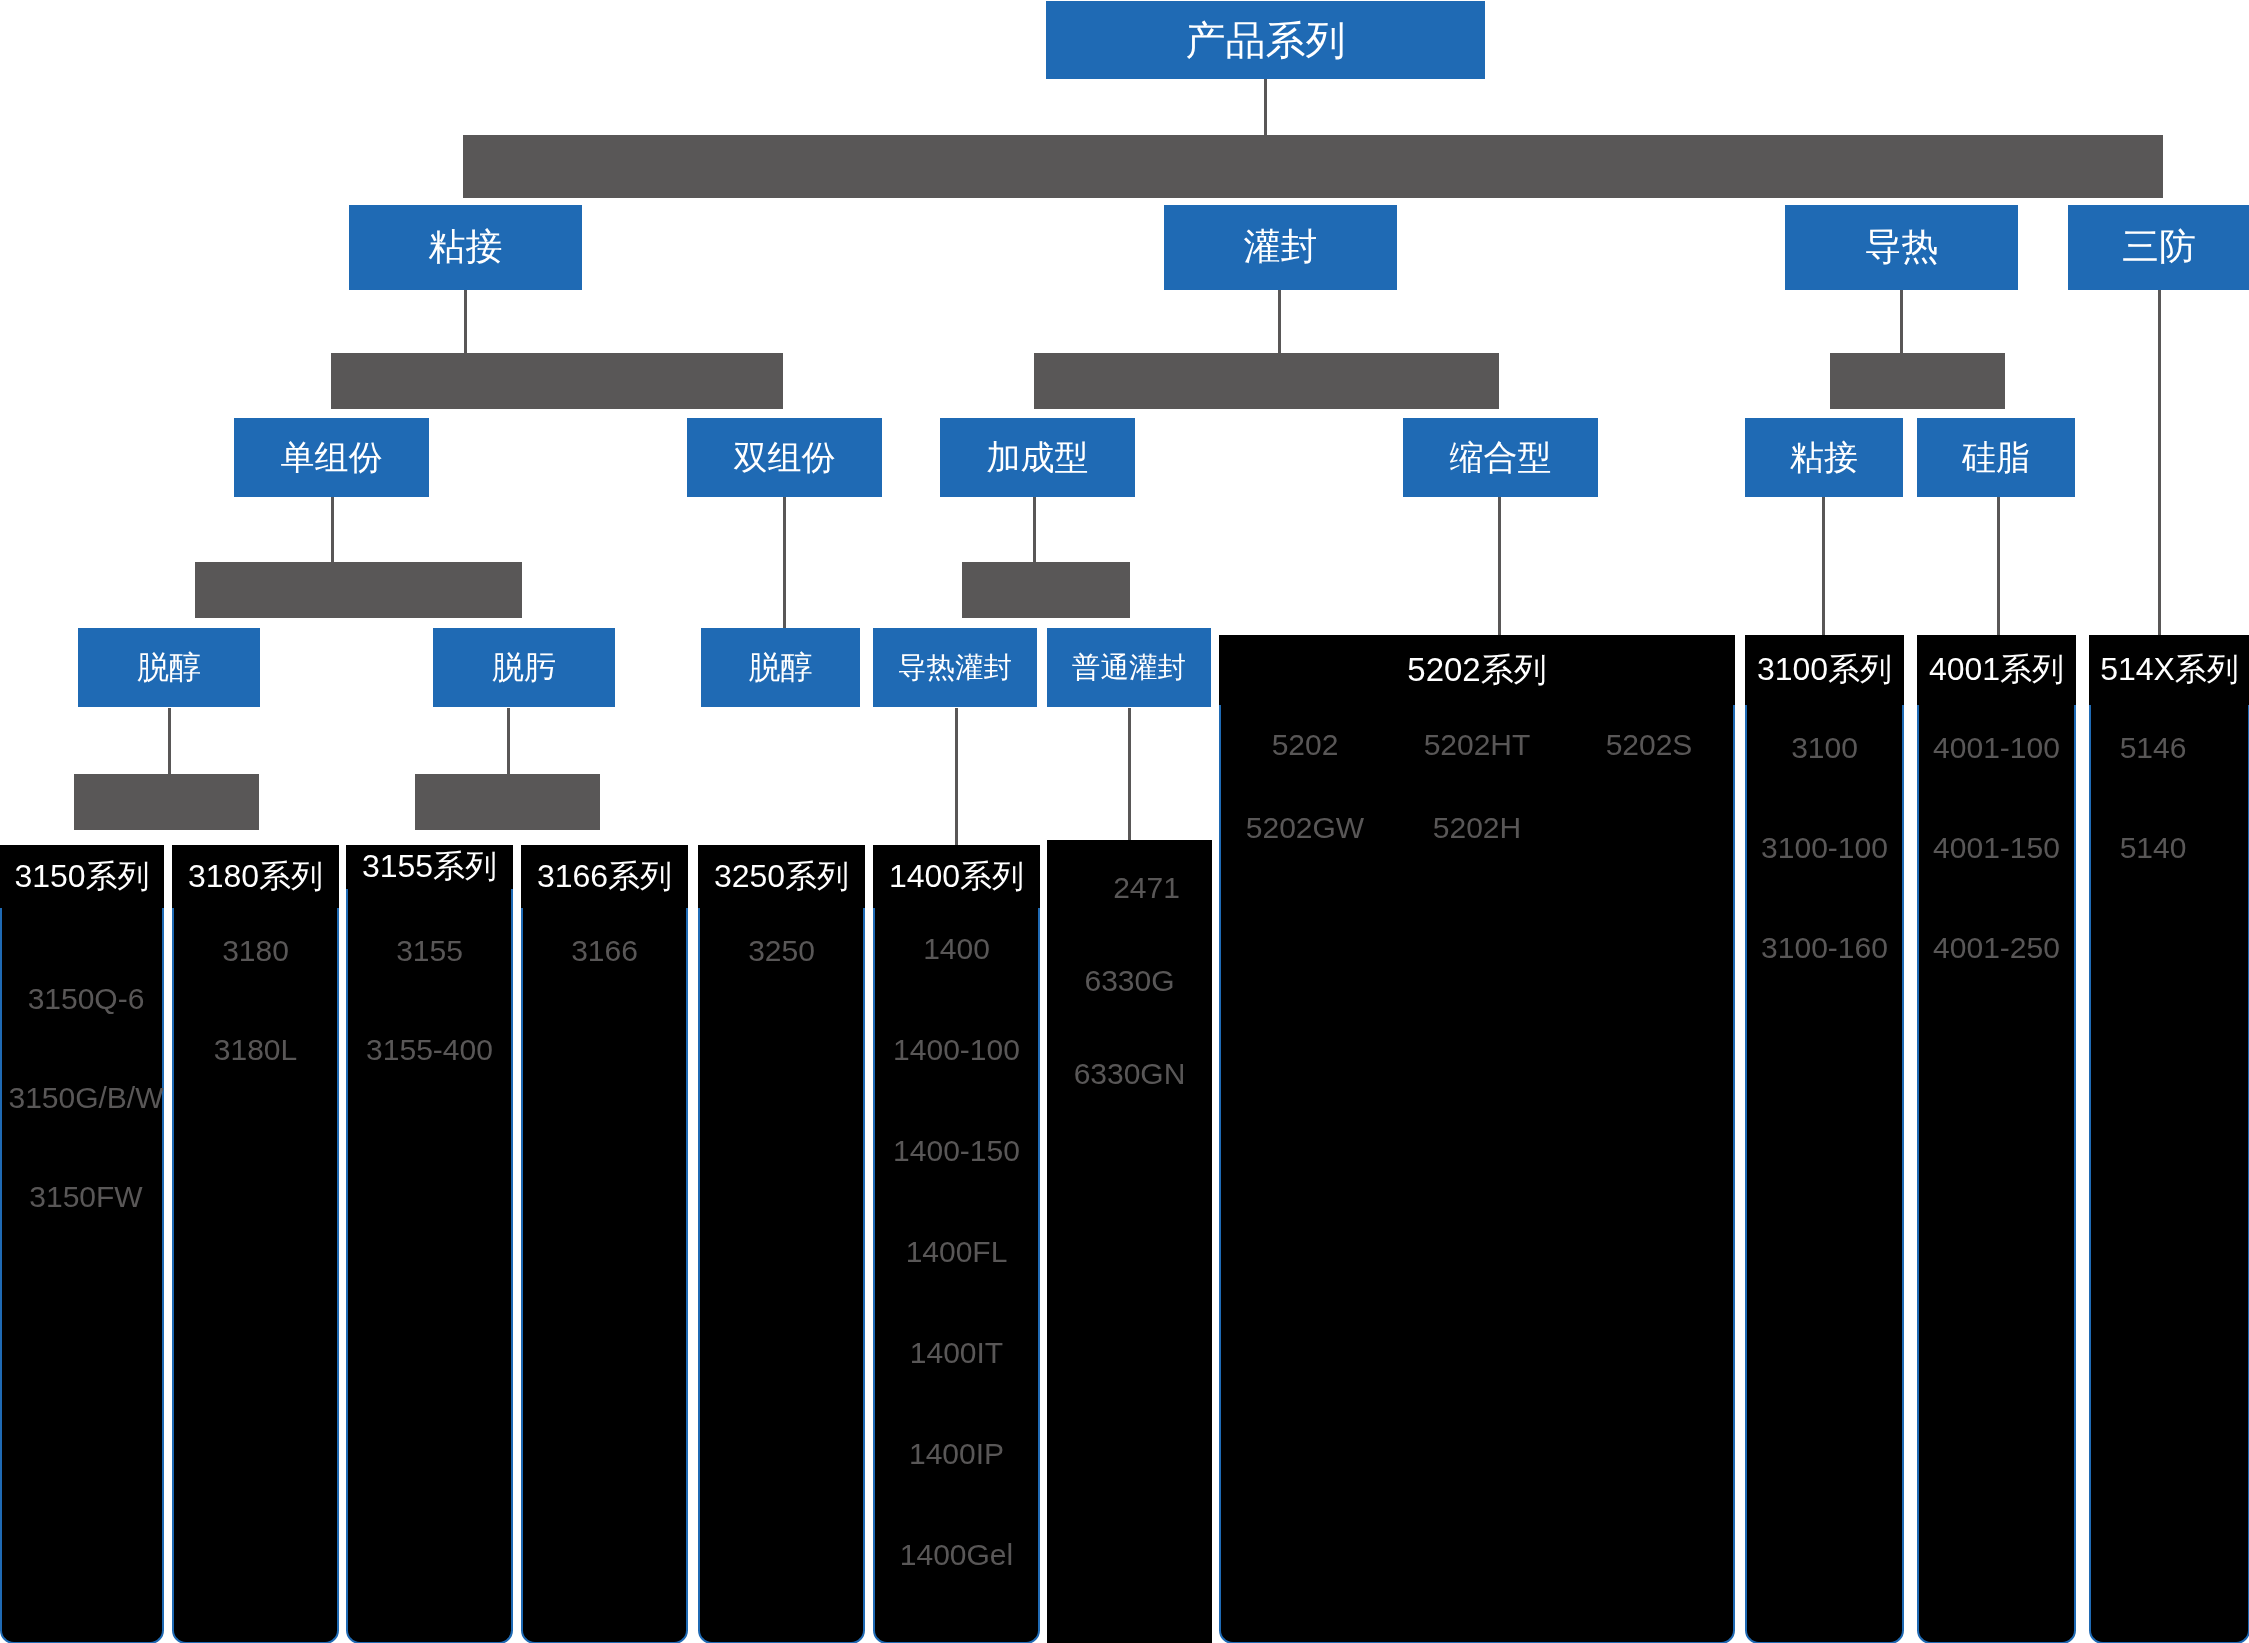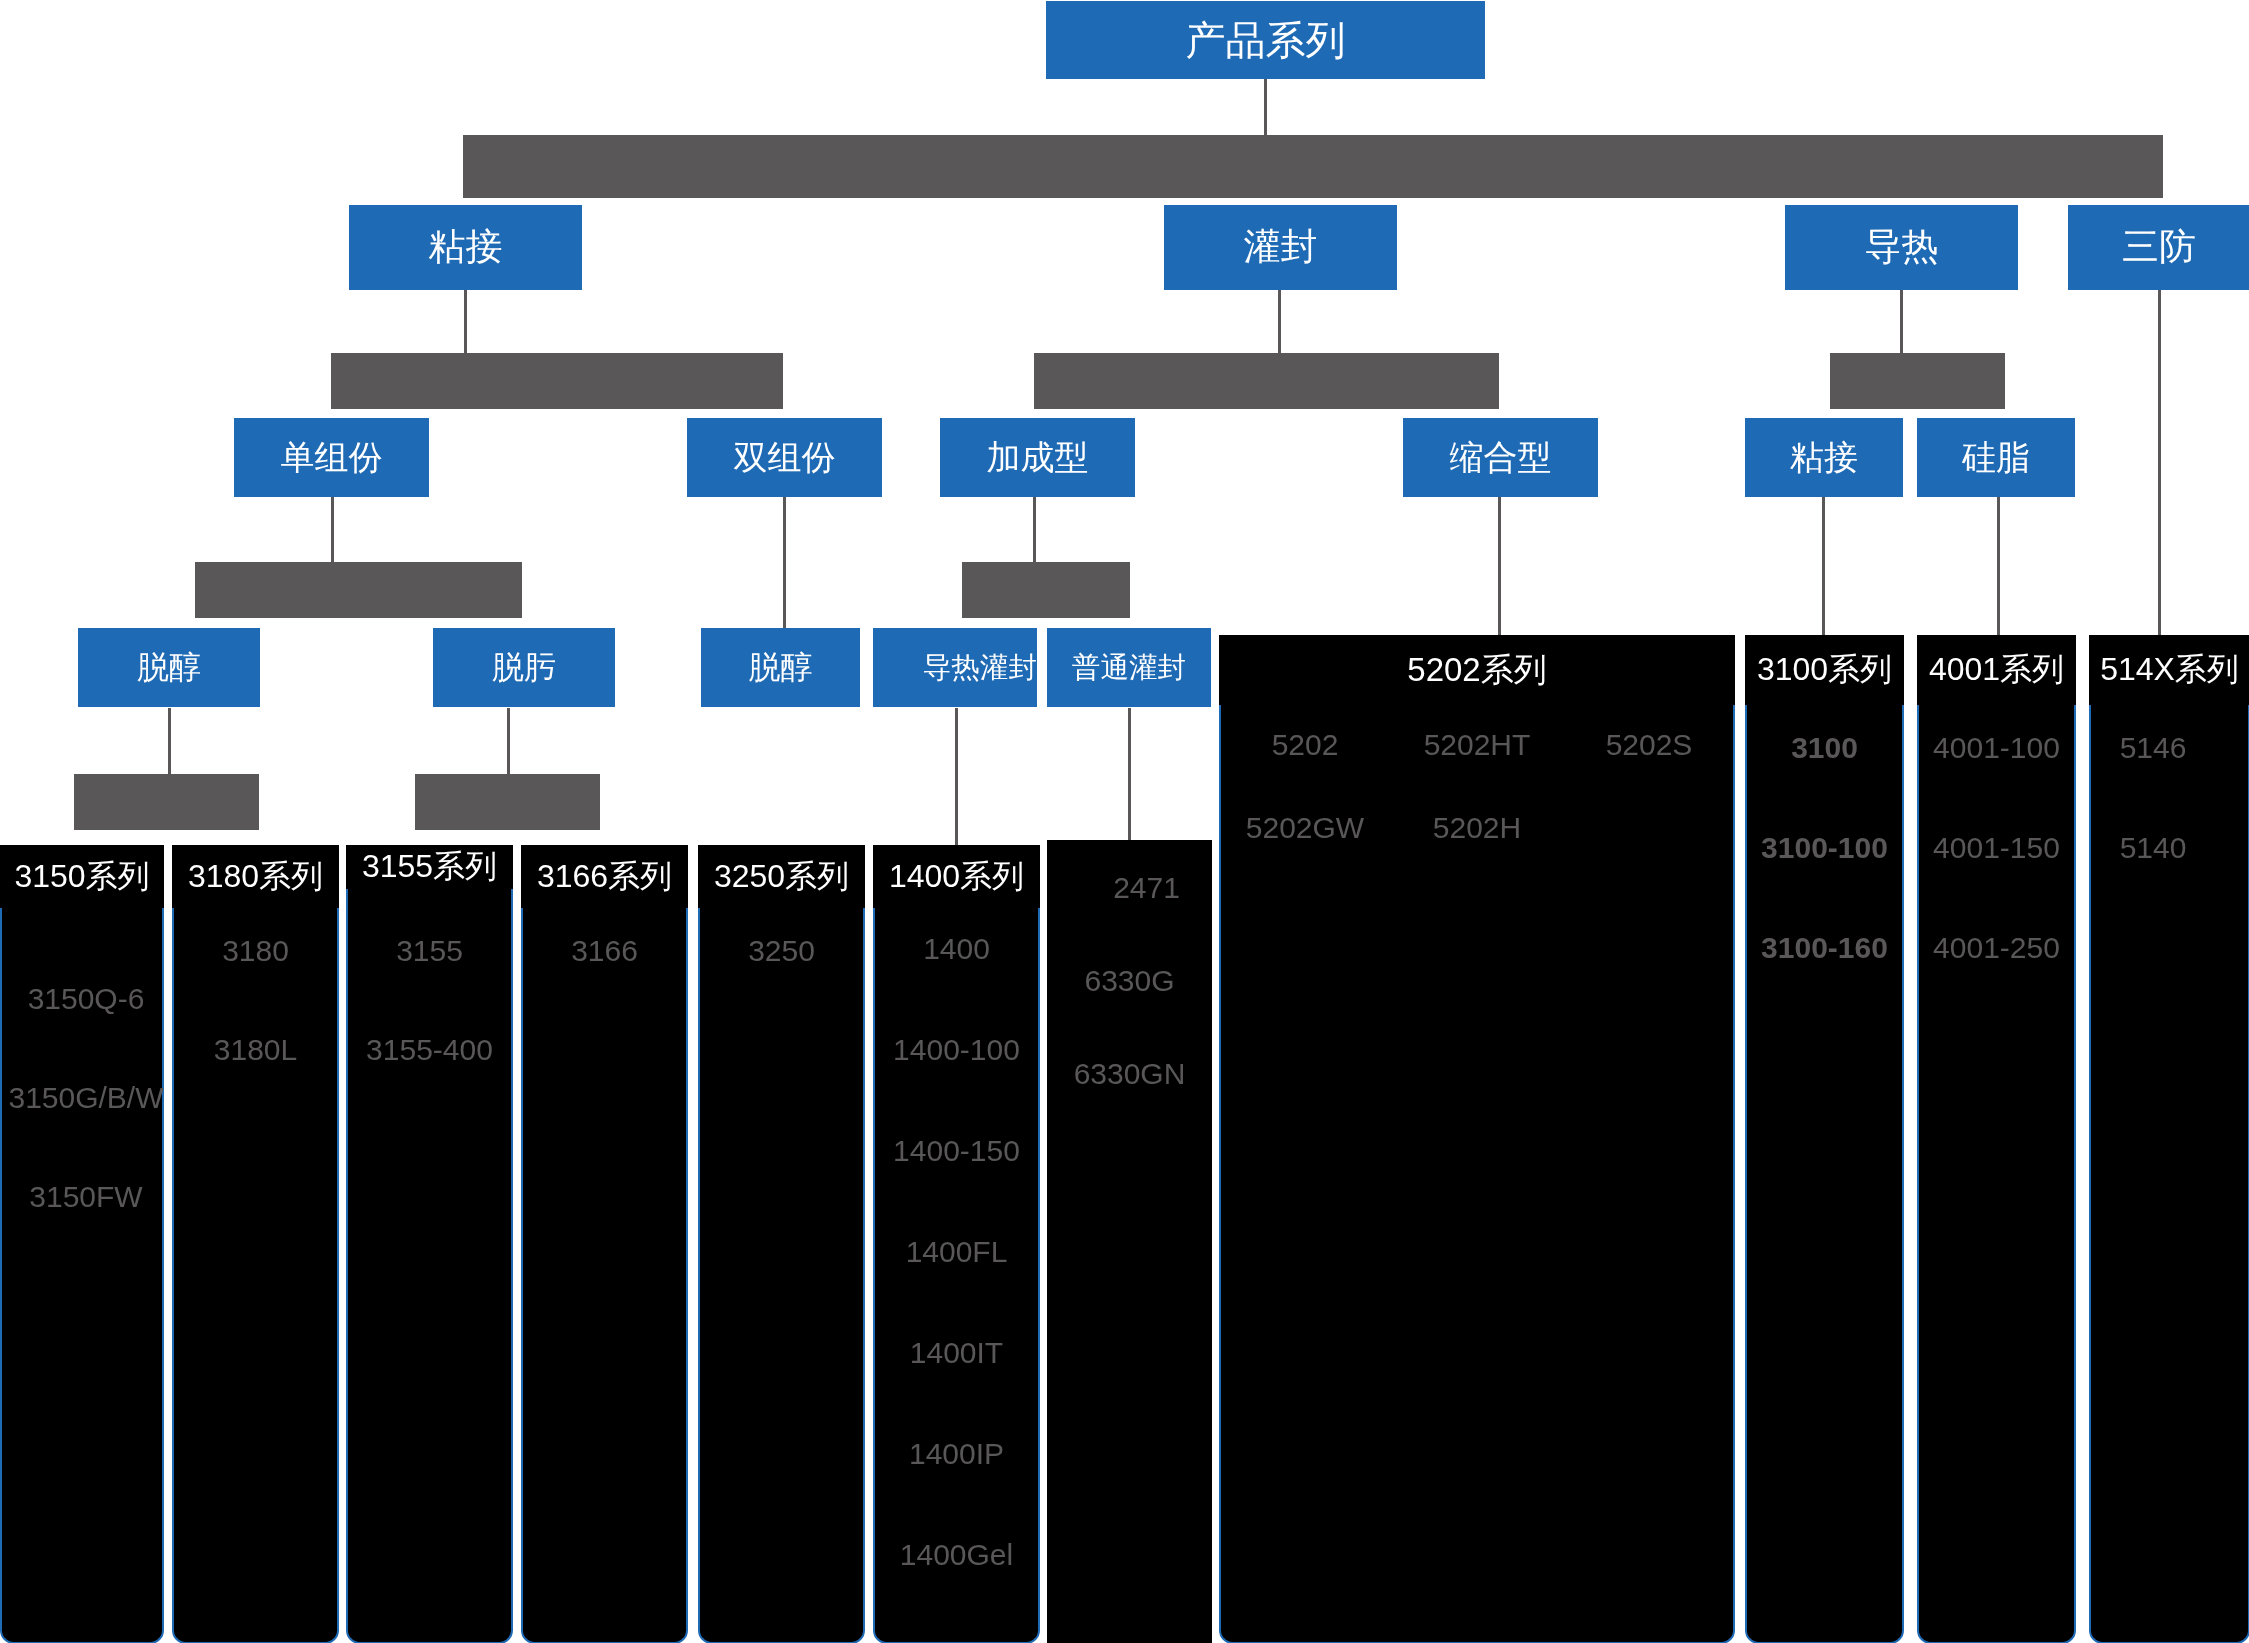--- a/index.html
+++ b/index.html
@@ -182,21 +182,21 @@
 
   <div class="node lvl4" style="left:433px; top:628px; width:182px; height:79px;">
     <span>脱肟</span>
   </div>
   <div class="vline" style="left:507px; top:708px; height:66px;"></div>
 
   <div class="node lvl4" style="left:701px; top:628px; width:159px; height:79px;">
     <span>脱醇</span>
   </div>
 
-  <div class="node lvl4 narrow" style="left:873px; top:628px; width:164px; height:79px;justify-content:flex-end;">
+  <div class="node lvl4 narrow" style="left:873px; top:628px; width:164px; height:79px;">
     <span>导热灌封</span>
   </div>
   <div class="vline" style="left:955px; top:708px; height:143px;"></div>
 
   <div class="node lvl4 narrow" style="left:1047px; top:628px; width:164px; height:79px;">
     <span>普通灌封</span>
   </div>
   <div class="vline" style="left:1128px; top:708px; height:132px;"></div>
 
   <div class="hbar" style="left:74px; top:774px; width:185px; height:56px;"></div>
@@ -277,21 +277,21 @@
     <div class="item">5202S</div>
     <div class="item">5202GW</div>
     <div class="item">5202H</div>
     <div class="item"></div>
   </div>
 
   <div class="col" style="left:1745px; top:635px; width:159px; height:1009px;"></div>
   <div class="col-head" style="left:1745px; top:635px; width:159px; height:70px;">
     <span>3100系列</span>
   </div>
-  <div class="col-items" style="left:1745px; top:733px; width:159px;font-weight:bold;">
+  <div class="col-items" style="left:1745px; top:733px; width:159px;">
     <div class="item" style="margin-bottom:70px;">3100</div>
     <div class="item" style="margin-bottom:70px;">3100-100</div>
     <div class="item">3100-160</div>
   </div>
 
   <div class="col" style="left:1917px; top:635px; width:159px; height:1009px;"></div>
   <div class="col-head" style="left:1917px; top:635px; width:159px; height:70px;">
     <span>4001系列</span>
   </div>
   <div class="col-items" style="left:1917px; top:733px; width:159px;">

